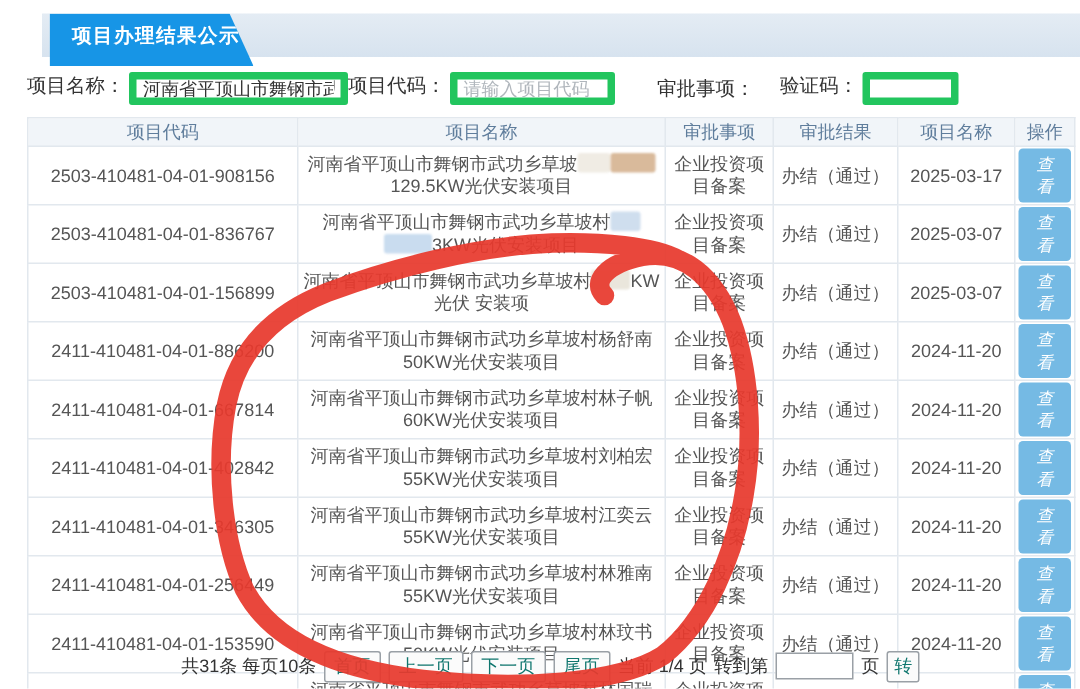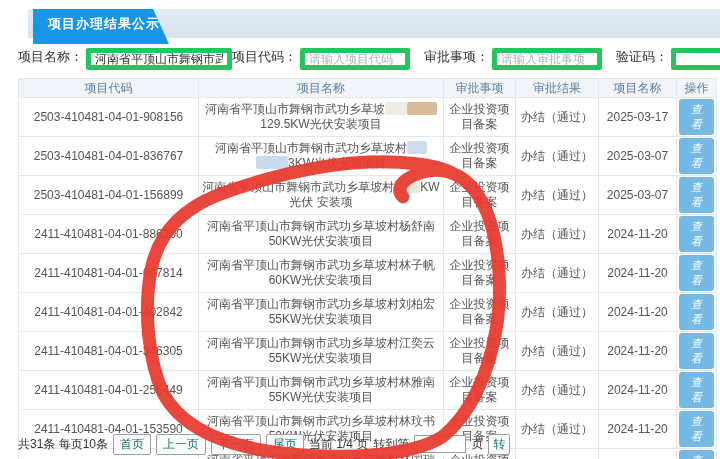--- a/index.html
+++ b/index.html
@@ -19,40 +19,40 @@
   .search-bar { position:absolute; top:47px; left:18px; right:4px; height:24px;
     display:flex; align-items:center; }
   .fgroup { display:flex; align-items:flex-start; }
   .fgroup label { font-size:13px; color:#333; white-space:nowrap; margin-right:3px; }
   .fgroup input { height:22px; border:5px solid #22c55e; border-radius:2px;
     font-size:12px; color:#333; padding:0 4px; background:#fff;
     font-family:"Liberation Sans","DejaVu Sans",sans-serif; }
   .fgroup input::placeholder { color:#b0b6bc; }
   .in-name { width:146px; } .in-code { width:110px; }
   .in-matter { width:110px; } .in-captcha { width:64px; }
-  .g2 { } .g3 { margin-left:14px; } .g4 { margin-left:14px; }
+  .g2 { } .g3 { margin-left:28px; } .g4 { margin-left:14px; }
 
   
   table.results { position:absolute; top:78px; left:18px; width:698px;
     border-collapse:collapse; table-layout:fixed; }
   table.results th, table.results td { border:1px solid #e2e8ee; text-align:center;
     vertical-align:middle; overflow:hidden; }
   table.results th { height:19px; background:#f1f5f9; color:#5f7d9c;
     font-size:12px; font-weight:normal; }
   table.results td { height:33px; background:#fff; color:#555; font-size:12px;
     line-height:15px; padding:1px 2px; }
   td.name-cell { color:#4a4a4a; }
   .redact { display:inline-block; height:13px; border-radius:2px;
     vertical-align:-2px; filter:blur(0.6px); }
   .view-btn { background:#75bae4; color:#fff; border:none; border-radius:3px;
     font-size:11px; padding:3px 8px; cursor:pointer;font-style:italic; }
 
   
   .pagination { position:absolute; top:433px; left:18px; width:698px; height:22px;
-    display:flex; align-items:center; gap:5px;
+    display:flex; align-items:center; justify-content:center; gap:5px;
     font-size:12px; color:#333; }
   .pg-btn { background:#fbfbfb; border:1px solid #9aa0a6; border-radius:2px;
     font-size:12px; color:#0f766e; padding:1px 6px; cursor:pointer;
     font-family:"Liberation Sans","DejaVu Sans",sans-serif; }
   .pg-text { white-space:nowrap; }
   .pg-input { width:52px; height:18px; border:1px solid #9aa0a6; font-size:12px; }
   .pg-go { padding:1px 4px; }
 
   
   .annotation-svg { position:absolute; top:0; left:0; width:720px; height:459px;
@@ -73,21 +73,20 @@
     <div class="fgroup">
       <label>项目名称：</label>
       <input class="in-name" type="text" value="河南省平顶山市舞钢市武" style="">
     </div>
     <div class="fgroup g2">
       <label>项目代码：</label>
       <input class="in-code" type="text" placeholder="请输入项目代码" style="">
     </div>
     <div class="fgroup g3">
       <label>审批事项：</label>
-      <input class="in-matter" type="text" placeholder="请输入审批事项" style="">
     </div>
     <div class="fgroup g4">
       <label>验证码：</label>
       <input class="in-captcha" type="text" style="">
     </div>
 
   </div>
 
   <table class="results">
     <colgroup>

